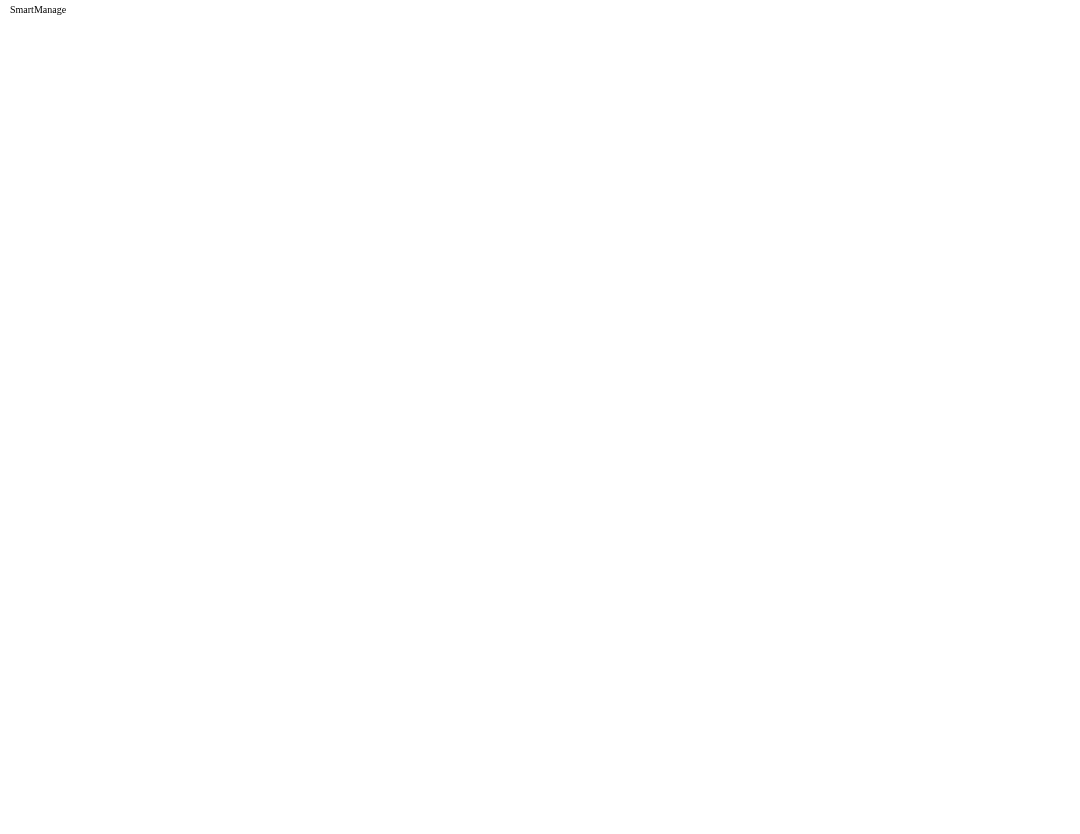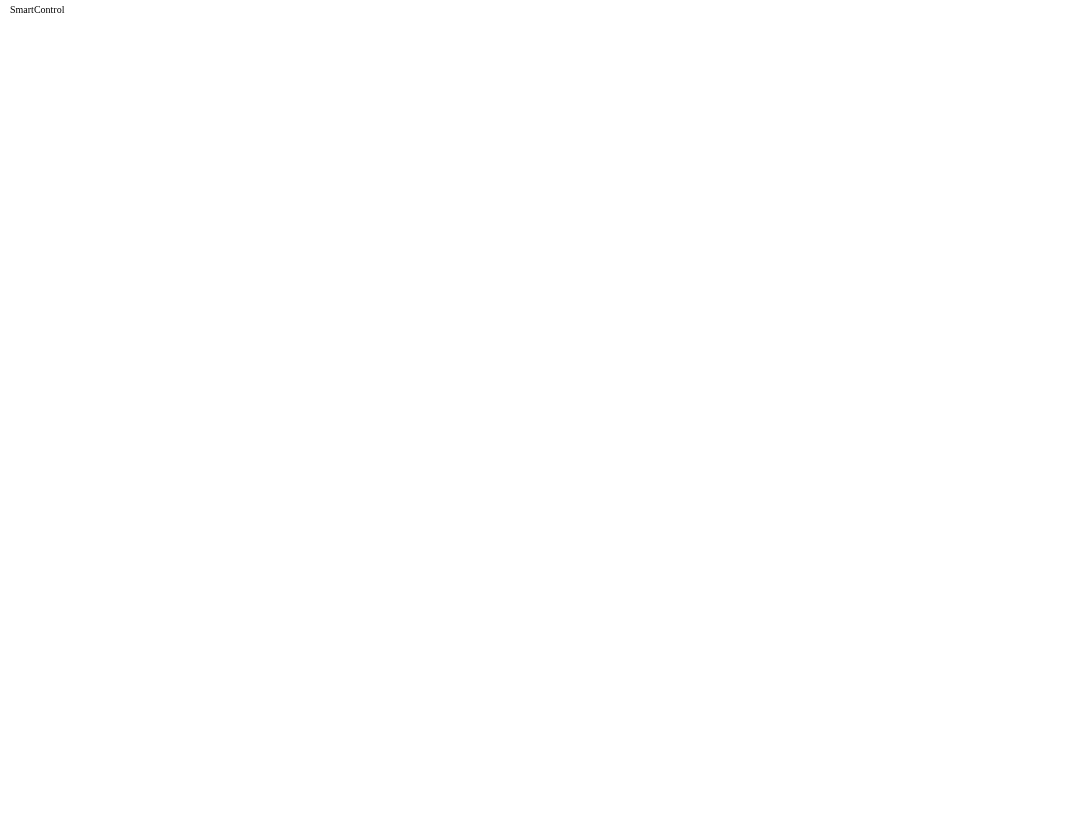--- a/index.html
+++ b/index.html
@@ -189,21 +189,21 @@
     left: 22px;
     top: 810px;
     font-size: 10px;
     font-family: "Times New Roman", serif;
     color: #000;
   }
 </style>
 </head>
 <body>
 
-<div class="page-header">SmartControl</div>
+<div class="page-header">SmartManage</div>
 
 <div class="page-wrap">
   <div class="left-bar"></div>
   <div class="right-bar"></div>
 
   <div class="content-col">
 
     <div class="icon-block">
       <span class="globe"></span>
       <div class="icon-label">SmartControl II</div>

